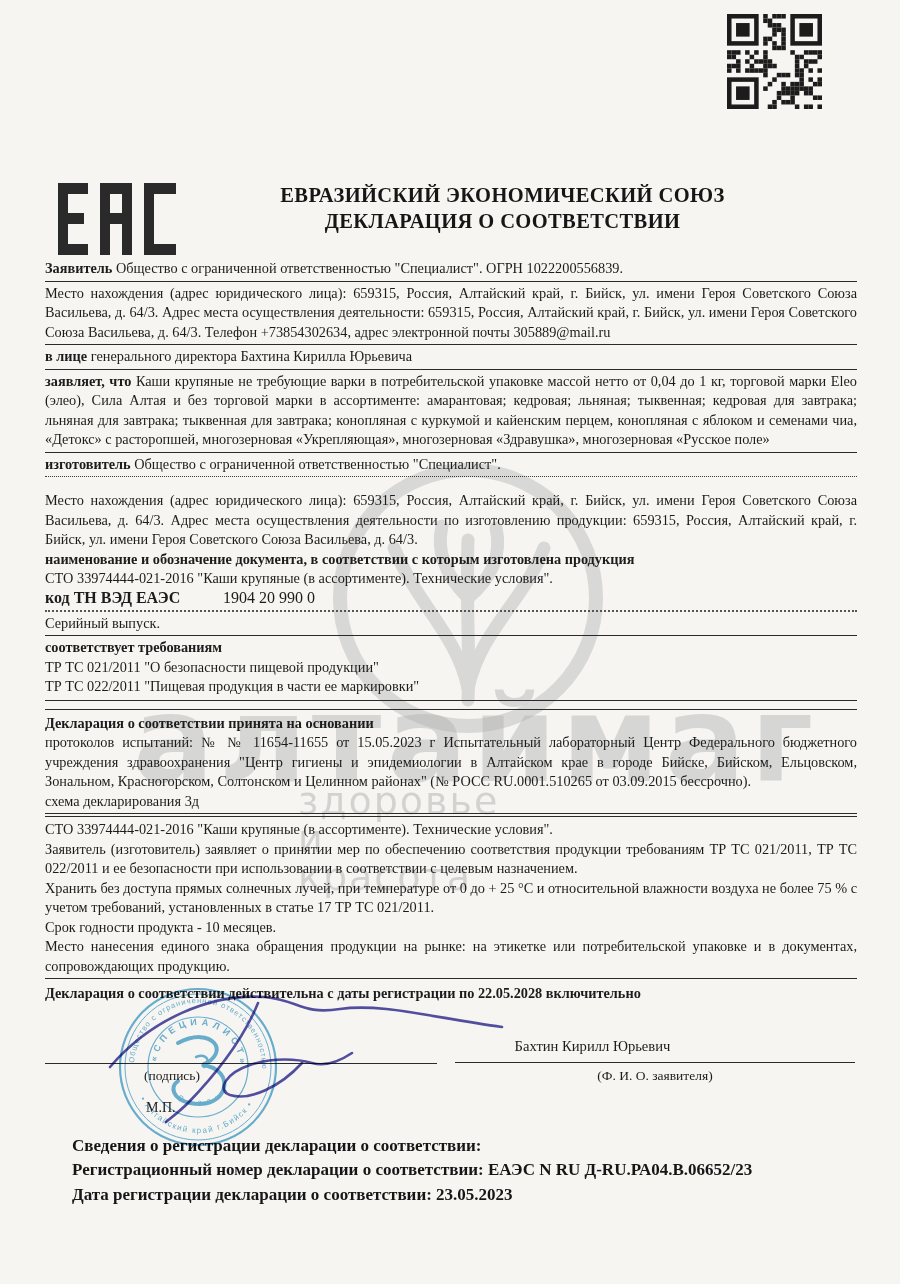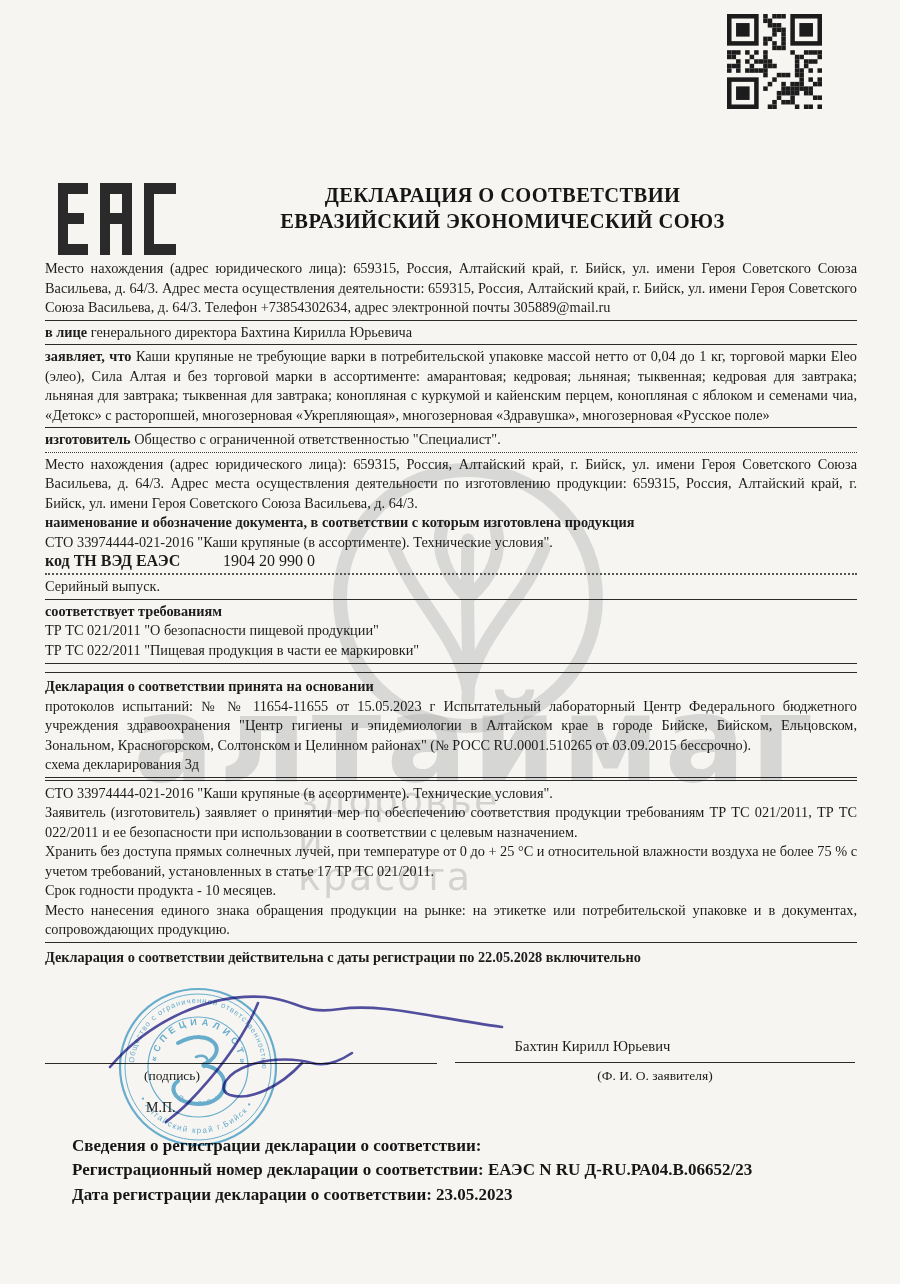--- a/index.html
+++ b/index.html
@@ -19,21 +19,21 @@
   .title{position:absolute;left:150px;right:45px;top:182px;text-align:center;z-index:1;
     font-weight:bold;font-size:20.5px;line-height:26px;letter-spacing:.4px;color:#161616;}
   .qr{position:absolute;left:727px;top:14px;z-index:1;}
 
   
   .content{position:absolute;left:45px;right:43px;top:259px;z-index:1;color:#1c1c1c;}
   .row,.para{font-size:14.3px;line-height:19.5px;}
   .j{text-align:justify;}
   .b{font-weight:bold;}
   .u{border-bottom:1px solid #2a2a2a;padding-bottom:2px;margin-bottom:2px;}
-  .ud{border-bottom:1px dotted #3a3a3a;padding-bottom:2px;margin-bottom:2px;}
+  .ud{border-bottom:1px dotted #3a3a3a;padding-bottom:2px;margin-bottom:14px;}
   .divider2{height:8px;border-top:1.5px solid #2b2b2b;border-bottom:1px solid #2b2b2b;margin:3px 0 4px;}
   .divider1{border-top:1.2px solid #2b2b2b;margin:1px 0 3px;}
   .tnved{display:flex;align-items:flex-end;border-bottom:2px dotted #555;
     padding-bottom:3px;margin-bottom:2px;}
   .tnved .lbl{font-weight:bold;width:178px;}
   .validity{font-weight:bold;padding-top:3px;}
 
   
   .sig-line-left{position:absolute;left:45px;top:1063px;width:392px;border-top:1.2px solid #2a2a2a;z-index:1;}
   .sig-caption{position:absolute;left:122px;top:1068px;width:100px;text-align:center;
@@ -215,25 +215,26 @@
       <rect x="42" y="0" width="32" height="11"></rect>
       <rect x="42" y="30" width="32" height="11"></rect>
 
       <rect x="86" y="0" width="10" height="72"></rect>
       <rect x="86" y="0" width="32" height="11"></rect>
       <rect x="86" y="61" width="32" height="11"></rect>
     </g>
   </svg>
 
   <div class="title">
+    <div>ЕВРАЗИЙСКИЙ ЭКОНОМИЧЕСКИЙ СОЮЗ</div>
     <div>ДЕКЛАРАЦИЯ О СООТВЕТСТВИИ</div>
-    <div>ЕВРАЗИЙСКИЙ ЭКОНОМИЧЕСКИЙ СОЮЗ</div>
   </div>
 
   <div class="content">
+    <div class="row u"><span class="b">Заявитель</span> <span>Общество с ограниченной ответственностью "Специалист". ОГРН 1022200556839.</span></div>
     <div class="para j u">Место нахождения (адрес юридического лица): 659315, Россия, Алтайский край, г. Бийск, ул. имени Героя Советского Союза Васильева, д. 64/3. Адрес места осуществления деятельности: 659315, Россия, Алтайский край, г. Бийск, ул. имени Героя Советского Союза Васильева, д. 64/3. Телефон +73854302634, адрес электронной почты 305889@mail.ru</div>
     <div class="row u"><span class="b">в лице</span> <span>генерального директора Бахтина Кирилла Юрьевича</span></div>
     <div class="para j u"><span class="b">заявляет, что</span> <span>Каши крупяные не требующие варки в потребительской упаковке массой нетто от 0,04 до 1 кг, торговой марки Eleo (элео), Сила Алтая и без торговой марки в ассортименте: амарантовая; кедровая; льняная; тыквенная; кедровая для завтрака; льняная для завтрака; тыквенная для завтрака; конопляная с куркумой и кайенским перцем, конопляная с яблоком и семенами чиа, «Детокс» с расторопшей, многозерновая «Укрепляющая», многозерновая «Здравушка», многозерновая «Русское поле»</span></div>
     <div class="row ud"><span class="b">изготовитель</span> <span>Общество с ограниченной ответственностью "Специалист".</span></div>
     <div class="para j">Место нахождения (адрес юридического лица): 659315, Россия, Алтайский край, г. Бийск, ул. имени Героя Советского Союза Васильева, д. 64/3. Адрес места осуществления деятельности по изготовлению продукции: 659315, Россия, Алтайский край, г. Бийск, ул. имени Героя Советского Союза Васильева, д. 64/3.</div>
     <div class="row b">наименование и обозначение документа, в соответствии с которым изготовлена продукция</div>
     <div class="row">СТО 33974444-021-2016  "Каши крупяные (в ассортименте). Технические условия".</div>
     <div class="tnved">
       <span class="lbl">код ТН ВЭД ЕАЭС</span>
       <span>1904 20 990 0</span>

